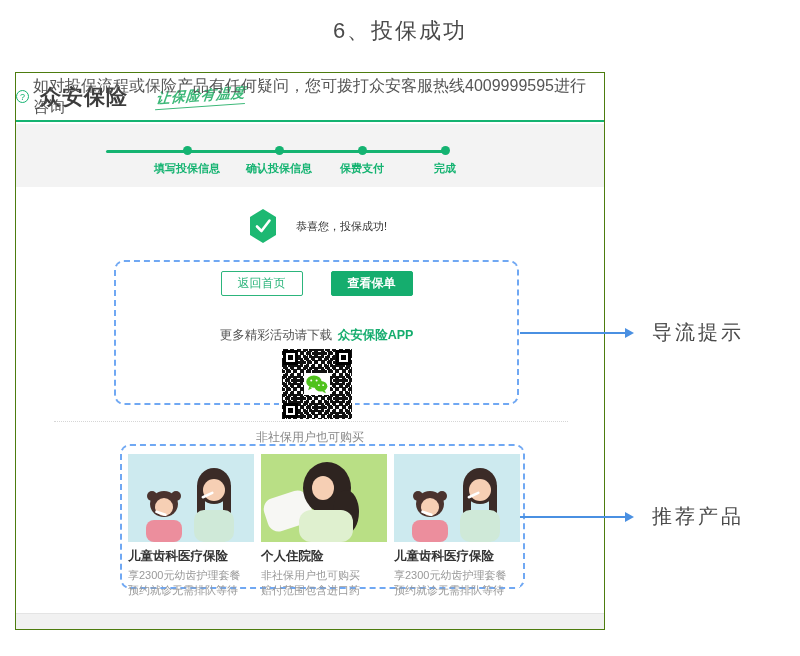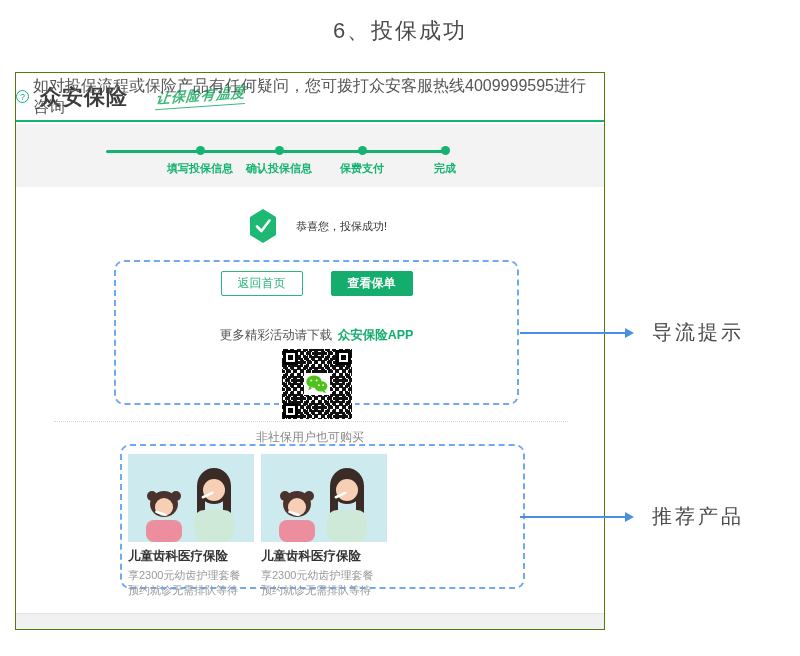--- a/index.html
+++ b/index.html
@@ -29,21 +29,21 @@
   .help-ic{width:13px;height:13px;border:1px solid var(--accent-green);border-radius:50%;
     color:var(--accent-green);font-size:9px;display:inline-flex;align-items:center;justify-content:center;flex:0 0 auto;}
   .help-tx{font-size:16px;color:#555;}
 
   
   .stepper{position:absolute;left:0;top:51px;width:100%;height:63px;background:#f3f3f3;}
   .track{position:absolute;left:90px;top:26px;width:341px;height:3px;background:var(--accent-green);border-radius:2px;}
   .step{position:absolute;top:22px;transform:translateX(-50%);display:flex;flex-direction:column;align-items:center;gap:6px;}
   .step .dot{width:9px;height:9px;border-radius:50%;background:var(--accent-green);}
   .step .slabel{font-size:11px;font-weight:bold;color:var(--accent-green);white-space:nowrap;}
-  .step.s1{left:184px}.step.s2{left:263px}.step.s3{left:346px}.step.s4{left:429px}
+  .step.s1{left:171px}.step.s2{left:263px}.step.s3{left:346px}.step.s4{left:429px}
 
   
   .success{position:absolute;left:232px;top:136px;display:flex;align-items:center;gap:18px;}
   .hex{width:30px;height:34px;display:inline-block;}
   .smsg{font-size:11px;color:#333;}
 
   
   .dashed{position:absolute;border:2px dashed var(--dashed-blue);border-radius:10px;}
   .box1{left:98px;top:187px;width:405px;height:145px;}
   .box2{left:104px;top:371px;width:405px;height:145px;display:flex;gap:7px;padding:8px 6px 0;}
@@ -188,20 +188,35 @@
           <circle cx="36" cy="53" r="9" fill="#f6cfb4"></circle>
           <rect x="18" y="66" width="36" height="22" rx="8" fill="#ec8e9d"></rect>
           <rect x="27" y="58" width="12" height="2.6" rx="1.3" fill="#fff" transform="rotate(18 33 59)"></rect>
         </svg>
       </div>
       <div class="ctitle">儿童齿科医疗保险</div>
       <div class="cdesc first">享2300元幼齿护理套餐</div>
       <div class="cdesc">预约就诊无需排队等待</div>
     </div>
 
+    <div class="card">
+      <div class="cimg">
+        <svg width="126" height="88" viewBox="0 0 126 88">
+          <rect width="126" height="88" fill="#b9df85"></rect>
+          <rect x="4" y="40" width="46" height="34" rx="11" fill="#f7f7f4" transform="rotate(-18 27 57)"></rect>
+          <ellipse cx="66" cy="34" rx="24" ry="26" fill="#2e2420"></ellipse>
+          <ellipse cx="85" cy="58" rx="13" ry="22" fill="#2e2420"></ellipse>
+          <ellipse cx="62" cy="34" rx="11" ry="12" fill="#f6cfb4"></ellipse>
+          <rect x="38" y="56" width="54" height="32" rx="12" fill="#dff0cf"></rect>
+        </svg>
+      </div>
+      <div class="ctitle">个人住院险</div>
+      <div class="cdesc first">非社保用户也可购买</div>
+      <div class="cdesc">赔付范围包含进口药</div>
+    </div>
 
     <div class="card">
       <div class="cimg">
         <svg width="126" height="88" viewBox="0 0 126 88">
           <rect width="126" height="88" fill="#cdeaef"></rect>
           <ellipse cx="86" cy="32" rx="17" ry="18" fill="#3b2b27"></ellipse>
           <rect x="69" y="30" width="8" height="32" rx="4" fill="#3b2b27"></rect>
           <rect x="95" y="30" width="8" height="32" rx="4" fill="#3b2b27"></rect>
           <circle cx="86" cy="36" r="11" fill="#f6cfb4"></circle>
           <rect x="66" y="56" width="40" height="32" rx="10" fill="#cfe9d8"></rect>

